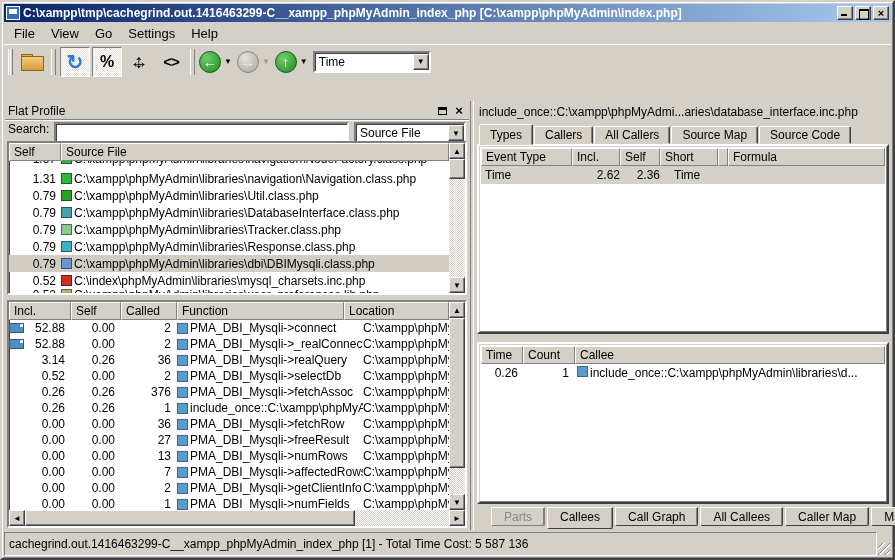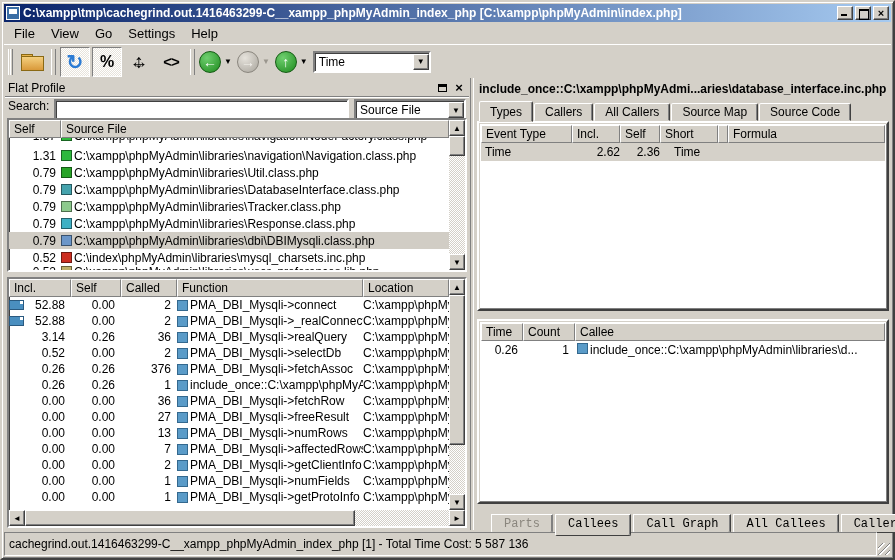--- a/index.html
+++ b/index.html
@@ -60,21 +60,21 @@
   .dd-arrow.dim { color:#9a968e; }
   .combo { height:22px; background:#fff; border:2px solid; border-color:#808080 #fff #fff #808080;
     box-shadow:inset 1px 1px 0 #404040; display:flex; align-items:center; }
   .combo .cval { flex:1; padding:0 4px; white-space:nowrap; overflow:hidden; }
   .combo .cbtn { width:16px; height:16px; background:#d4d0c8; border:1px solid;
     border-color:#fff #404040 #404040 #fff; box-shadow:inset -1px -1px 0 #808080;
     display:flex; align-items:center; justify-content:center; font-size:8px; margin-right:0; }
   .tb-combo { width:118px; }
 
   
-  .main { flex:1; display:flex; min-height:0; }
+  .main { flex:1; display:flex; min-height:0;margin-top:23px; }
   .leftpane { width:466px; flex:0 0 auto; display:flex; flex-direction:column; min-height:0; padding:1px 1px 2px 1px; }
   .vsplit { width:4px; flex:0 0 auto; border-left:1px solid #808080; border-right:1px solid #fff; }
   .rightpane { flex:1; display:flex; flex-direction:column; min-width:0; padding:1px 2px 2px 3px; }
 
   
   .dockhead { height:18px; display:flex; align-items:center; padding:0 3px; flex:0 0 auto;
     border-bottom:1px solid #808080; box-shadow:0 1px 0 #fff; margin-bottom:2px; }
   .dockhead .dh-title { flex:1; font-size:12px; }
   .dockico { width:14px; height:13px; display:flex; align-items:center; justify-content:center; margin-left:3px; }
   .float-ico { width:9px; height:8px; border:1px solid #000; border-top:3px solid #000; position:relative; }
@@ -130,24 +130,24 @@
   .frow { height:16px; display:flex; align-items:center; font-size:12px; white-space:nowrap; }
   .c-incl { width:62px; flex:0 0 auto; display:flex; align-items:center; justify-content:flex-end; padding-right:6px; }
   .c-self { width:50px; flex:0 0 auto; text-align:right; padding-right:6px; }
   .c-called { width:56px; flex:0 0 auto; text-align:right; padding-right:6px; }
   .c-fn { width:186px; flex:0 0 auto; display:flex; align-items:center; overflow:hidden; }
   .c-loc { flex:1; overflow:hidden; }
   .inclbar { width:15px; height:10px; background:#4a8fc0; border:1px solid #2a5a80;
     margin-right:auto; flex:0 0 auto; position:relative; }
   .inclbar:after { content:""; position:absolute; right:0; top:0; width:3px; height:3px; background:#fff; }
   .fnsq { width:11px; height:11px; background:#5a9bc8; border:1px solid #33688e; flex:0 0 auto; margin-right:2px; }
-  .h-incl{width:62px}.h-self{width:50px}.h-called{width:56px}.h-fn{width:186px}.h-loc{flex:1}
-
-  
-  .det-title { font-weight:bold; font-size:12px; padding:3px 2px 4px 2px; white-space:nowrap; overflow:hidden; flex:0 0 auto; }
+  .h-incl{width:62px}.h-self{width:50px}.h-called{width:56px}.h-fn{width:167px}.h-loc{flex:1}
+
+  
+  .det-title { font-weight:normal; font-size:12px; padding:3px 2px 4px 2px; white-space:nowrap; overflow:hidden; flex:0 0 auto; }
   .tabs { display:flex; align-items:flex-end; height:21px; flex:0 0 auto; padding-left:2px; position:relative; z-index:2; }
   .tab { height:18px; padding:1px 10px 0 10px; font-size:12px; background:#d4d0c8;
     border:1px solid; border-color:#fff #404040 transparent #fff; box-shadow:inset -1px 0 0 #808080;
     border-top-left-radius:2px; border-top-right-radius:2px; margin-right:1px; white-space:nowrap; }
   .tab.active { height:21px; font-size:12px; padding-top:3px; margin-bottom:-1px; z-index:3; position:relative; }
   .tabframe { border:2px solid; border-color:#fff #404040 #404040 #fff; box-shadow:inset 1px 1px 0 #d4d0c8, inset -1px -1px 0 #808080;
     background:#fff; display:flex; flex-direction:column; min-height:0; }
   .typesbox { height:190px; flex:0 0 auto; padding:2px; }
   .trow { height:18px; display:flex; align-items:center; font-size:12px; white-space:nowrap; background:#d5d1c9; }
   .t-event{width:95px; padding-left:4px; flex:0 0 auto;}
@@ -158,21 +158,21 @@
   .t-formula{flex:1; padding-left:4px;}
   .th-event{width:91px}.th-incl{width:48px}.th-self{width:40px}.th-short{width:58px}.th-gap{width:10px; padding:1px 0;}.th-formula{flex:1}
   .hsplit { height:8px; flex:0 0 auto; }
   .calleesbox { flex:1; padding:2px; }
   .crow { height:18px; display:flex; align-items:center; font-size:12px; white-space:nowrap; }
   .cb-time{width:42px; text-align:right; padding-right:5px; flex:0 0 auto;}
   .cb-count{width:52px; text-align:right; padding-right:6px; flex:0 0 auto;}
   .cb-callee{flex:1; display:flex; align-items:flex-start; overflow:hidden; padding-left:2px;}
   .ch-time{width:42px}.ch-count{width:52px}.ch-callee{flex:1}
 
-  .btabs { display:flex; align-items:flex-start; height:24px; flex:0 0 auto; padding-left:14px; padding-top:11px;font-family:Liberation Mono, monospace; }
+  .btabs { display:flex; align-items:flex-start; height:24px; flex:0 0 auto; padding-left:14px; padding-top:4px; }
   .btab { height:19px; padding:2px 12px 0 12px; font-size:12px; background:#d4d0c8;
     border:1px solid; border-color:#fff #404040 #404040 #fff; box-shadow:inset -1px 0 0 #808080;
     border-bottom-left-radius:2px; border-bottom-right-radius:2px; margin-right:2px; margin-top:-1px; white-space:nowrap; }
   .btab.active { height:22px; z-index:2; position:relative; }
   .btab.disabled { color:#8a867e; border-color:#fff #808080 #808080 #fff; }
   .btab.cut { max-width:62px; overflow:hidden; margin-right:0; }
 
   
   .statusbar { height:24px; flex:0 0 auto; margin-top:2px; display:flex; align-items:stretch; }
   .status-panel { flex:1; border:1px solid; border-color:#808080 #fff #fff #808080;

